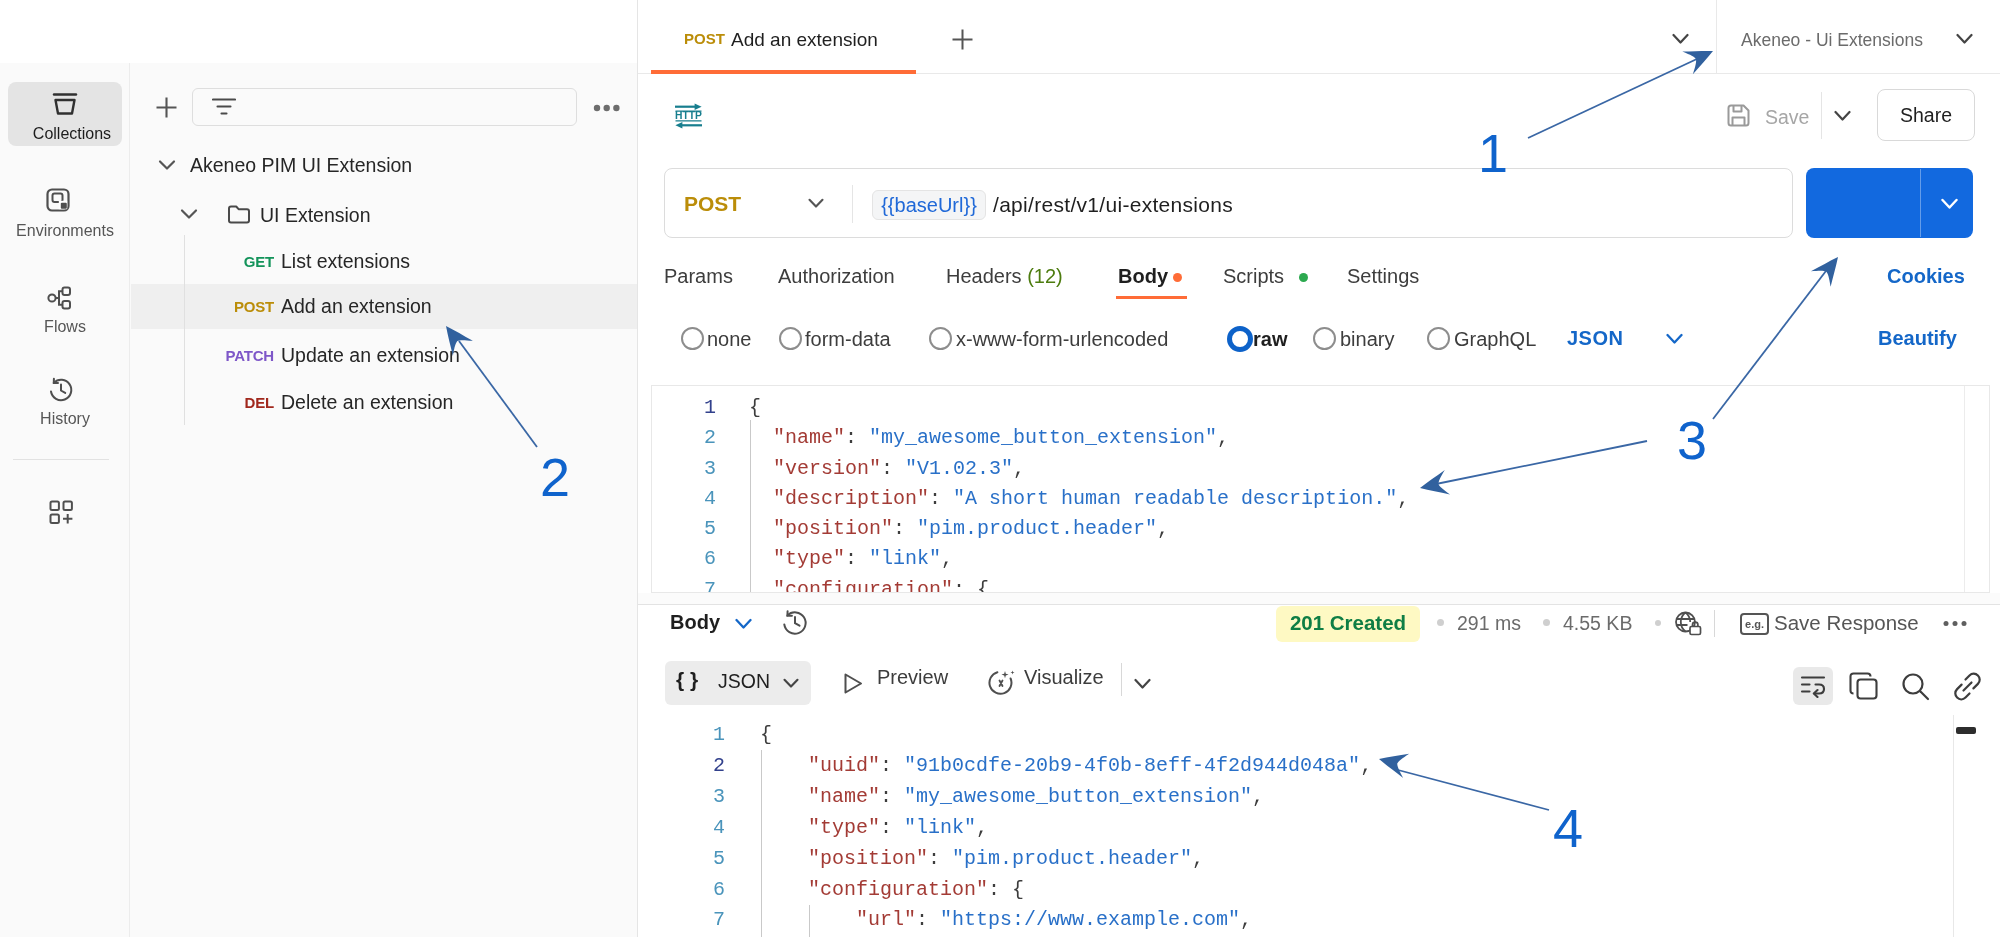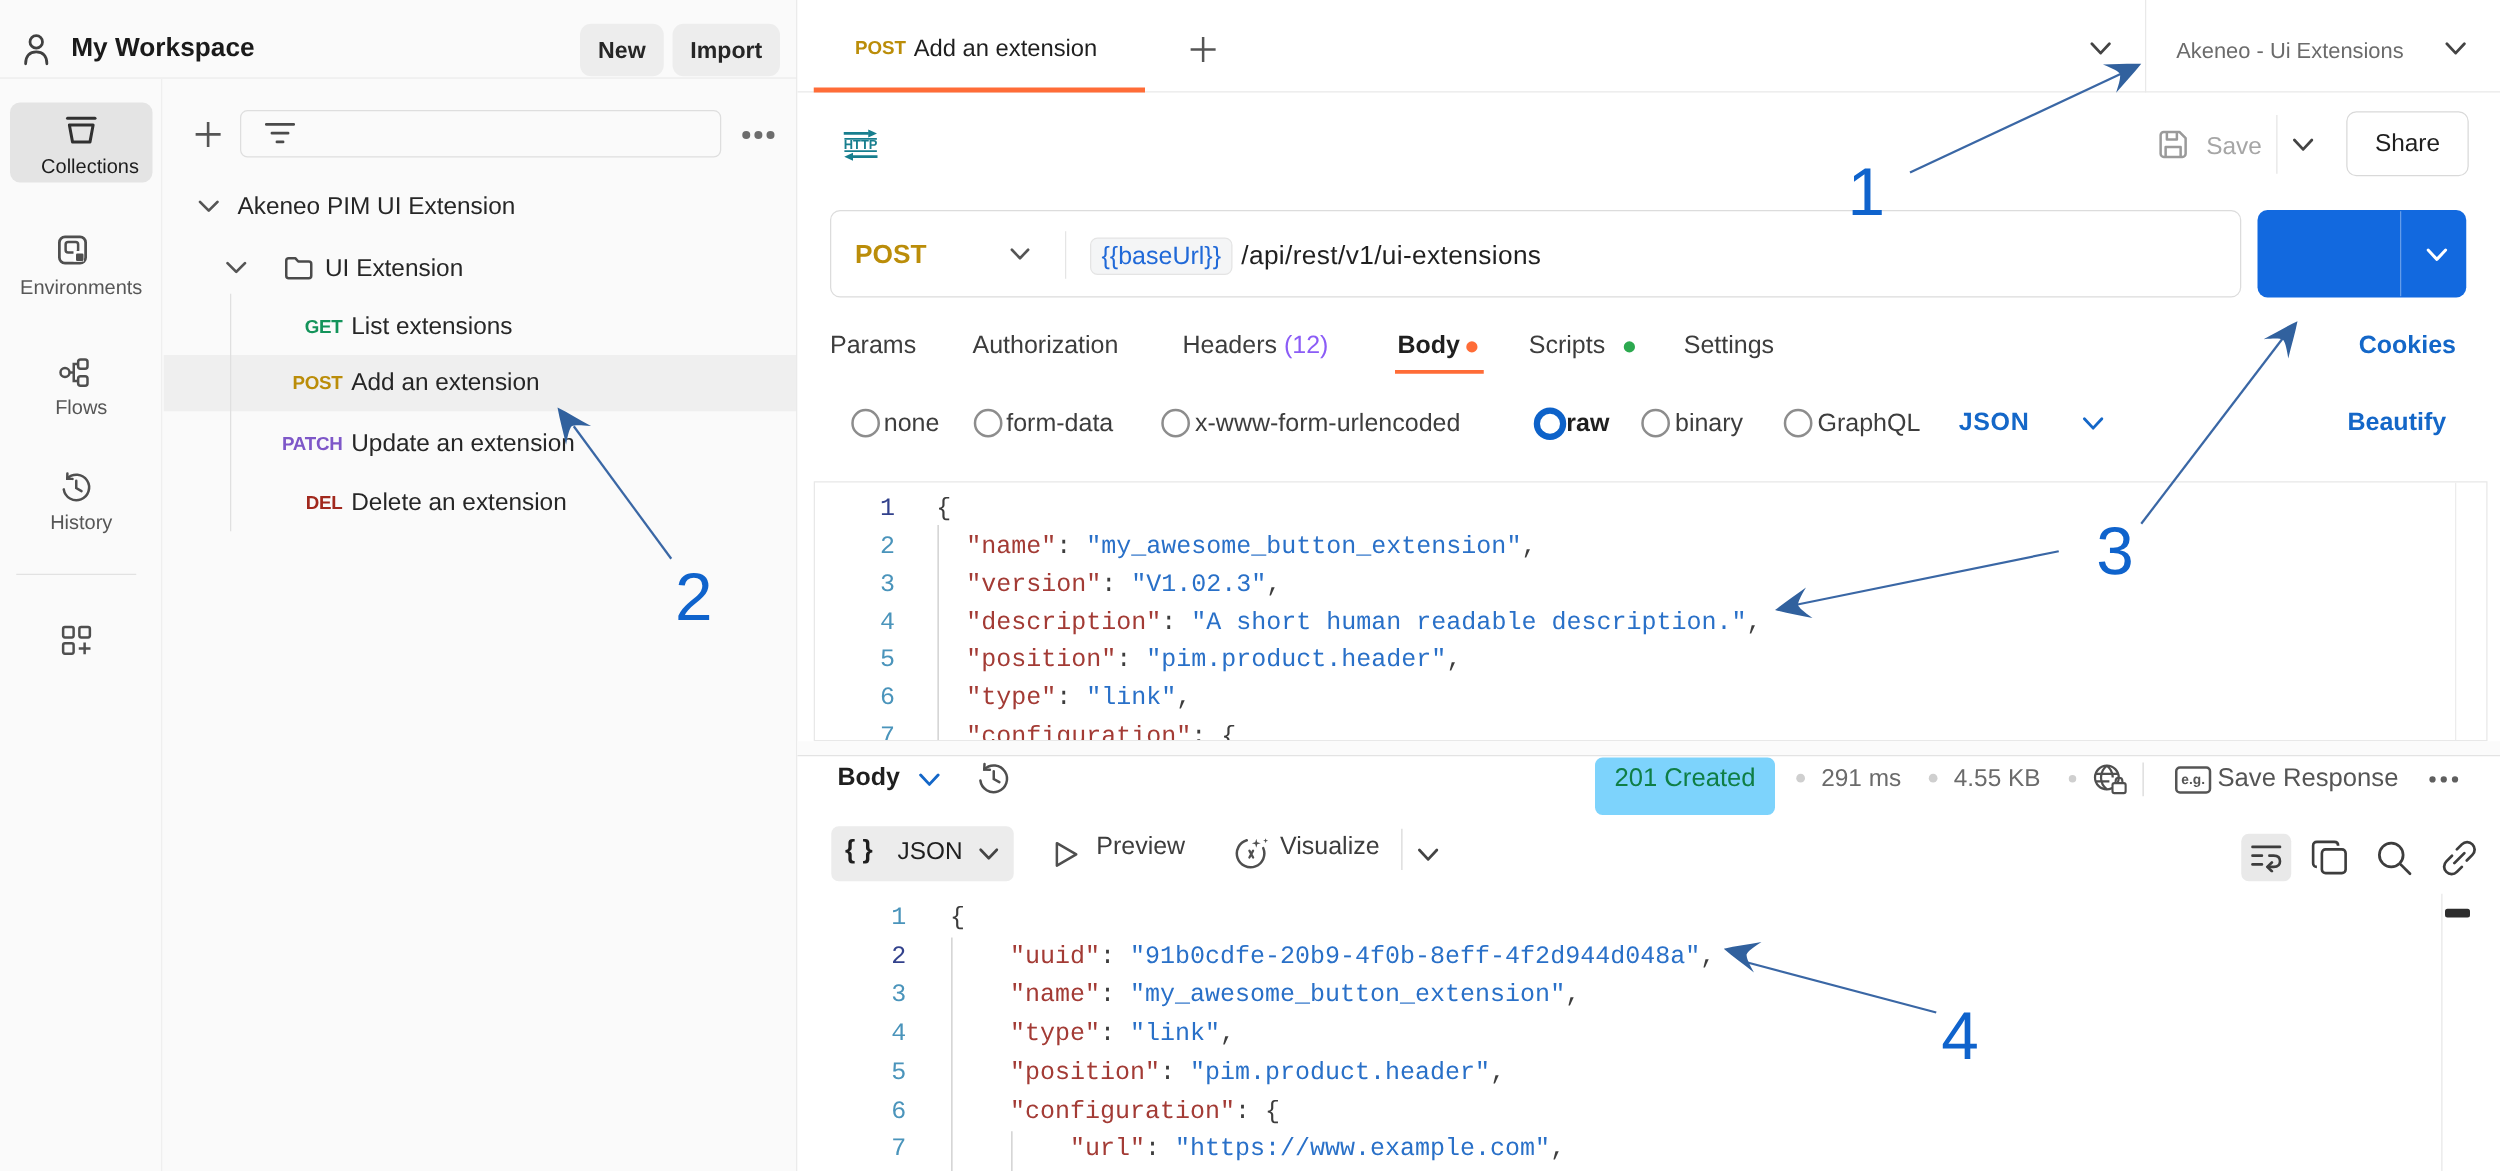--- a/index.html
+++ b/index.html
@@ -9,29 +9,20 @@
   .abs { position:absolute; }
   .mono { font-family:"Liberation Mono", monospace; }
   svg { display:block; }
   .k { color:#a33b35; }
   .v { color:#2970c8; }
 </style>
 </head>
 <body>
 <div id="page">
 
-  <div class="abs" style="left:0;top:0;width:637px;height:63px;background:#fafafa;border-bottom:1px solid #e8e8e8;">
-    <svg class="abs" style="left:18px;top:26px;" width="24" height="27" viewBox="0 0 24 27">
-      <circle cx="11" cy="7.5" r="5" fill="none" stroke="#404040" stroke-width="2.2"></circle>
-      <path d="M2.5 25 C2.5 18.5 6 15.5 11 15.5 C16 15.5 19.5 18.5 19.5 25" fill="none" stroke="#404040" stroke-width="2.2" stroke-linecap="round"></path>
-    </svg>
-    <div class="abs" style="left:57px;top:27px;font-size:21px;font-weight:bold;color:#1a1a1a;">My Workspace</div>
-    <div class="abs" style="left:464px;top:19px;width:67px;height:42px;background:#ededed;border-radius:9px;text-align:center;line-height:42px;font-size:18.5px;font-weight:bold;color:#262626;">New</div>
-    <div class="abs" style="left:538px;top:19px;width:86px;height:42px;background:#ededed;border-radius:9px;text-align:center;line-height:42px;font-size:18.5px;font-weight:bold;color:#262626;">Import</div>
-  </div>
 
   <div class="abs" style="left:0;top:63px;width:130px;height:874px;background:#fafafa;border-right:1px solid #ececec;">
     <div class="abs" style="left:8px;top:19px;width:114px;height:64px;background:#e4e4e4;border-radius:8px;"></div>
 
     <svg class="abs" style="left:51px;top:28px;" width="28" height="26" viewBox="0 0 28 26">
       <path d="M3 3.5 L25 3.5" stroke="#303030" stroke-width="2.4" fill="none" stroke-linecap="round"></path>
       <path d="M4.5 9 L23.5 9 L21 22.5 L7 22.5 Z" stroke="#303030" stroke-width="2.4" fill="none" stroke-linejoin="round"></path>
     </svg>
     <div class="abs" style="left:0;top:62px;width:144px;text-align:center;font-size:16px;color:#1c1c1c;">Collections</div>
 
@@ -183,21 +174,21 @@
     <div class="abs" style="left:1168px;top:168px;width:167px;height:70px;border-radius:8px;background:#1269df;">
       <div class="abs" style="left:114px;top:1px;width:1px;height:68px;background:rgba(255,255,255,0.35);"></div>
 
       <svg class="abs" style="left:135px;top:30px;" width="17" height="12" viewBox="0 0 17 12">
           <path d="M1.5 2 L8.5 9.5 L15.5 2" stroke="#fff" stroke-width="2.4" fill="none" stroke-linecap="round" stroke-linejoin="round"></path>
         </svg>
     </div>
 
     <div class="abs" style="left:26px;top:265px;font-size:20px;color:#3d3d3d;">Params</div>
     <div class="abs" style="left:140px;top:265px;font-size:20px;color:#3d3d3d;">Authorization</div>
-    <div class="abs" style="left:308px;top:265px;font-size:20px;color:#3d3d3d;">Headers <span style="color:#8b5cf6;">(12)</span></div>
+    <div class="abs" style="left:308px;top:265px;font-size:20px;color:#3d3d3d;">Headers <span style="color:#4d7c0f;">(12)</span></div>
     <div class="abs" style="left:480px;top:265px;font-size:20px;font-weight:bold;color:#1f1f1f;">Body</div>
     <div class="abs" style="left:535px;top:273px;width:9px;height:9px;border-radius:50%;background:#ff6c37;"></div>
     <div class="abs" style="left:478px;top:296px;width:71px;height:3px;background:#ff6c37;"></div>
     <div class="abs" style="left:585px;top:265px;font-size:20px;color:#3d3d3d;">Scripts</div>
     <div class="abs" style="left:661px;top:273px;width:9px;height:9px;border-radius:50%;background:#2ca94f;"></div>
     <div class="abs" style="left:709px;top:265px;font-size:20px;color:#3d3d3d;">Settings</div>
     <div class="abs" style="left:1249px;top:265px;font-size:20px;font-weight:bold;color:#1467c8;">Cookies</div>
 
     <div class="abs" style="left:43px;top:327px;width:23px;height:23px;border:2px solid #8d8d8d;border-radius:50%;background:#fff;"></div>
     <div class="abs" style="left:69px;top:328px;font-size:20px;color:#3d3d3d;">none</div>
@@ -231,21 +222,21 @@
     <svg class="abs" style="left:97px;top:618px;" width="17" height="12" viewBox="0 0 17 12">
         <path d="M1.5 2 L8.5 9.5 L15.5 2" stroke="#1467c8" stroke-width="2.3" fill="none" stroke-linecap="round" stroke-linejoin="round"></path>
       </svg>
     <svg class="abs" style="left:143px;top:609px;" width="28" height="28" viewBox="0 0 28 28">
       <g stroke="#4f4f4f" stroke-width="2" fill="none" stroke-linecap="round">
         <path d="M6.4 6.4 A10.7 10.7 0 1 1 3.3 15.4"></path>
         <path d="M6.6 2.2 L6.4 6.7 L10.9 6.8"></path>
         <path d="M14 8 L14 14.2 L18.5 16.7"></path>
       </g>
     </svg>
-    <div class="abs" style="left:638px;top:606px;width:144px;height:46px;background:#7dd3fc;border-radius:6px;text-align:center;line-height:34px;font-size:20.5px;font-weight:normal;color:#0f7e45;">201 Created</div>
+    <div class="abs" style="left:638px;top:606px;width:144px;height:36px;background:#fef9c3;border-radius:6px;text-align:center;line-height:34px;font-size:20.5px;font-weight:bold;color:#0f7e45;">201 Created</div>
     <div class="abs" style="left:799px;top:619px;width:7px;height:7px;border-radius:50%;background:#cfcfcf;"></div>
     <div class="abs" style="left:819px;top:612px;font-size:19.5px;color:#6b6b6b;">291 ms</div>
     <div class="abs" style="left:905px;top:619px;width:7px;height:7px;border-radius:50%;background:#cfcfcf;"></div>
     <div class="abs" style="left:925px;top:612px;font-size:19.5px;color:#6b6b6b;">4.55 KB</div>
     <div class="abs" style="left:1017px;top:620px;width:6px;height:6px;border-radius:50%;background:#cfcfcf;"></div>
     <svg class="abs" style="left:1036px;top:610px;" width="29" height="27" viewBox="0 0 29 27">
       <g stroke="#4f4f4f" stroke-width="1.8" fill="none">
         <circle cx="11.5" cy="12" r="9.5"></circle>
         <path d="M11.5 2.5 C8.4 5 6.8 8.4 6.8 12 C6.8 15.6 8.4 19 11.5 21.5 M11.5 2.5 C14.6 5 16.2 8.4 16.2 12 M2.4 9 L20.6 9 M2.4 15 L13.5 15"></path>
         <rect x="16" y="16.5" width="10.5" height="8" rx="1.5" fill="#fff" stroke-width="1.7"></rect>

